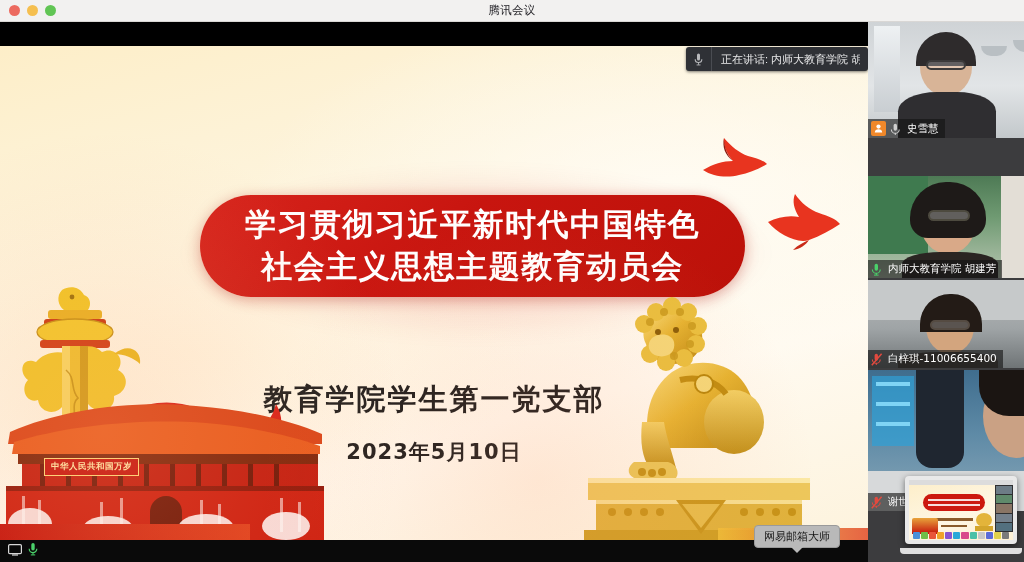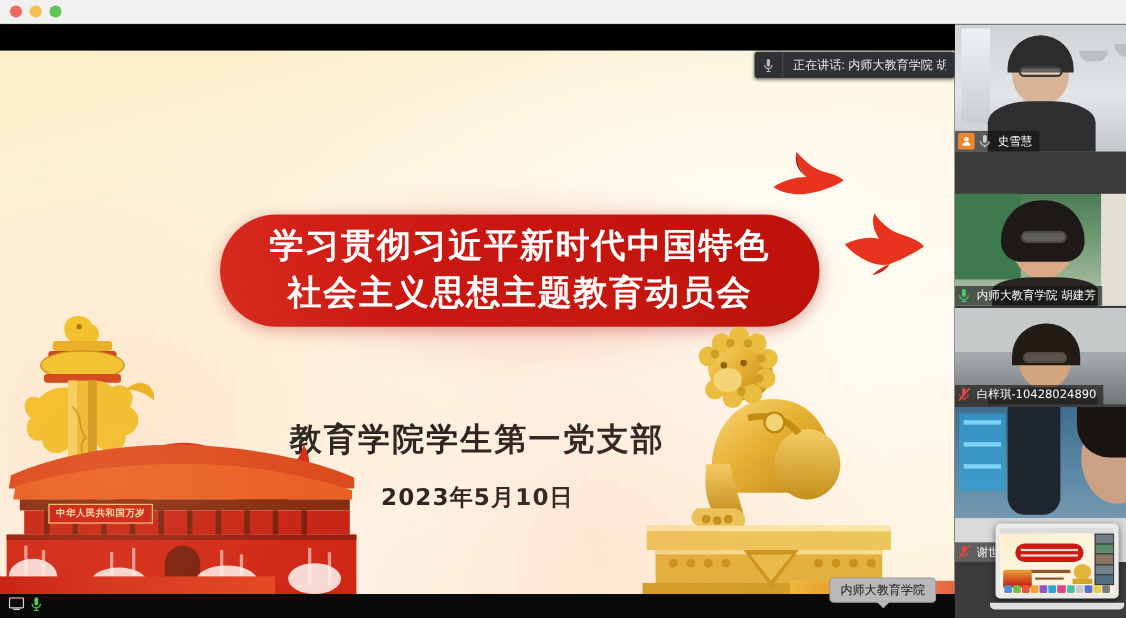--- a/index.html
+++ b/index.html
@@ -226,20 +226,21 @@
 <body>
 
 <div id="app">
 
   <div class="titlebar">
     <div class="lights">
       <div class="light red"></div>
       <div class="light yellow"></div>
       <div class="light green"></div>
     </div>
+    <div class="titlebar-title">腾讯会议</div>
   </div>
 
   <div class="stage">
 
     <div class="speaking-pill">
       <div class="mic-cell">
         <svg width="9" height="13" viewBox="0 0 9 13">
             <rect x="3" y="0.6" width="3" height="7" rx="1.5" fill="#b8b9bc"></rect>
             <path d="M1.2 6.2a3.3 3.3 0 0 0 6.6 0" stroke="#b8b9bc" stroke-width="1.1" fill="none"></path>
             <rect x="4.1" y="9.3" width="0.9" height="2.4" fill="#b8b9bc"></rect>
@@ -433,21 +434,21 @@
             <circle cx="192" cy="240" r="4"></circle>
               <circle cx="208" cy="240" r="4"></circle>
           </g>
         </svg>
       </div>
 
       <div style="position:absolute;left:0;bottom:0;width:250px;height:16px;background:linear-gradient(90deg,#c4130b,#e0401c);"></div>
       <div style="position:absolute;right:0;bottom:0;width:150px;height:12px;background:linear-gradient(90deg,#f2c13a,#e0401c);opacity:.8;"></div>
     </div>
 
-    <div class="dock-tooltip">内师大教育学院</div>
+    <div class="dock-tooltip">网易邮箱大师</div>
 
     <div class="statusbar">
       <span>
         <svg width="14" height="12" viewBox="0 0 14 12">
             <rect x="0.6" y="0.6" width="12.8" height="9" rx="1.2" fill="none" stroke="#d8d8d8" stroke-width="1.2"></rect>
             <rect x="4" y="10.4" width="6" height="1.2" fill="#d8d8d8"></rect>
           </svg>
       </span>
       <span style="margin-left:6px">
         <svg width="10" height="14" viewBox="0 0 10 14">
@@ -529,21 +530,21 @@
       </div>
       <div class="tile-label">
         <span class="mic-ic">
           <svg width="12" height="13" viewBox="0 0 12 13">
               <rect x="3.6" y="0.8" width="3.4" height="7" rx="1.7" fill="#e24a3f"></rect>
               <path d="M1.4 6.4a3.9 3.9 0 0 0 7.8 0" stroke="#e24a3f" stroke-width="1.1" fill="none"></path>
               <rect x="4.8" y="10" width="1" height="2" fill="#e24a3f"></rect>
               <line x1="0.8" y1="12.2" x2="10.6" y2="0.8" stroke="#e24a3f" stroke-width="1.5"></line>
             </svg>
         </span>
-        <span class="nm">白梓琪-10428024890</span>
+        <span class="nm">白梓琪-11006655400</span>
       </div>
     </div>
 
     <div class="tile" style="height:143px">
       <div class="tile-img" style="background:linear-gradient(180deg,#3f6d8e 0%,#5e8aa6 45%,#8aa7b8 100%)">
         <div class="ph">
           <div style="position:absolute;left:4px;top:6px;width:42px;height:70px;background:#2f9fd6;opacity:.7"></div>
           <div style="position:absolute;left:8px;top:12px;width:34px;height:4px;background:#7fd4f5"></div>
           <div style="position:absolute;left:8px;top:32px;width:34px;height:4px;background:#7fd4f5"></div>
           <div style="position:absolute;left:8px;top:52px;width:34px;height:4px;background:#7fd4f5"></div>

